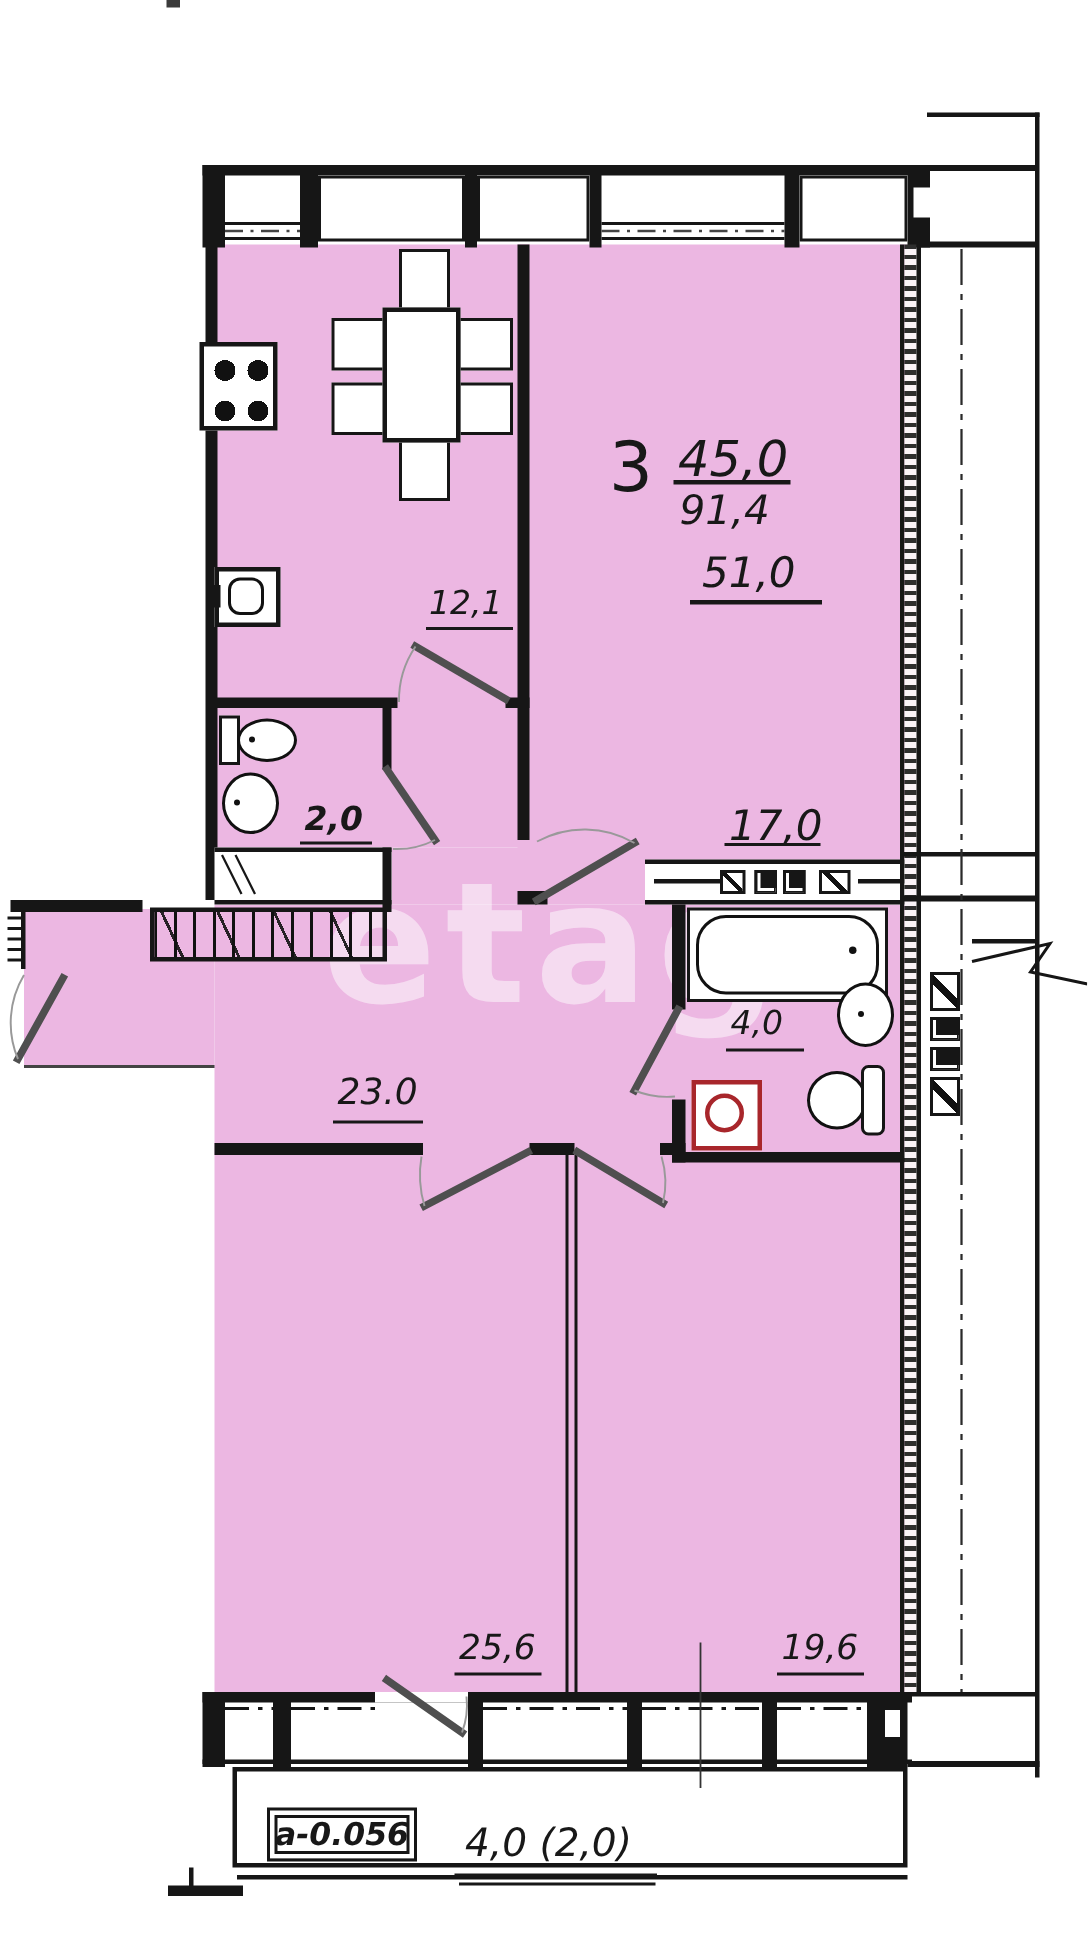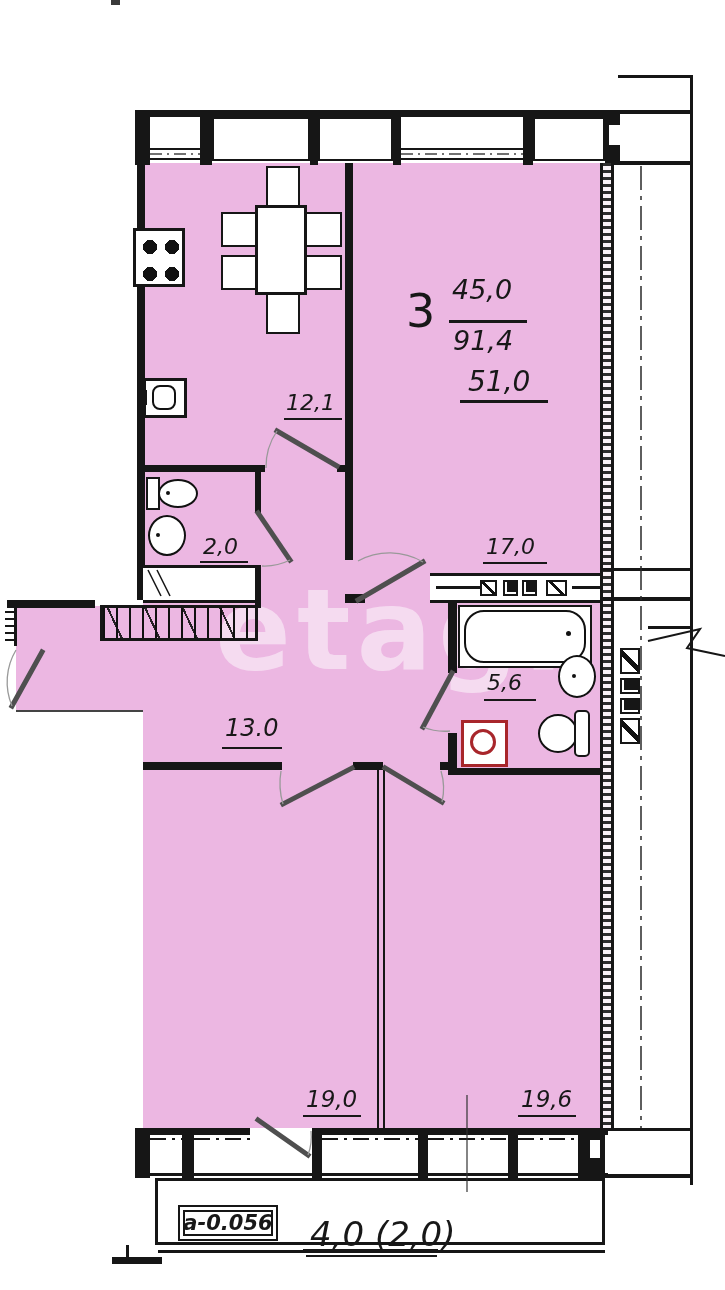--- a/index.html
+++ b/index.html
@@ -230,44 +230,44 @@
 
     <g stroke="#161616" stroke-width="1.5">
       <line x1="148" y1="570" x2="161" y2="596"></line>
       <line x1="157" y1="570" x2="170" y2="596"></line>
     </g>
 
     <rect x="111" y="0" width="9" height="5" fill="#3a3a3a"></rect>
   </svg>
 
   <div class="lbl" style="left:406px;top:284px;font-size:46px;font-style:normal;">3</div>
-  <div class="lbl" style="left:452px;top:274px;font-size:27px;">45,0</div>
+  <div class="lbl" style="left:452px;top:286px;font-size:33px;">45,0</div>
   <div class="uline" style="left:449px;top:320px;width:78px;height:3px;"></div>
   <div class="lbl" style="left:453px;top:325px;font-size:27px;">91,4</div>
   <div class="lbl" style="left:468px;top:365px;font-size:28px;">51,0</div>
   <div class="uline" style="left:460px;top:400px;width:88px;height:3px;"></div>
 
   <div class="lbl" style="left:286px;top:390px;font-size:22px;">12,1</div>
   <div class="uline" style="left:284px;top:418px;width:58px;"></div>
 
-  <div class="lbl" style="left:203px;top:534px;font-size:22px;">2,0</div>
+  <div class="lbl" style="left:203px;top:534px;font-size:22px;font-weight:bold;">2,0</div>
   <div class="uline" style="left:200px;top:561px;width:48px;"></div>
 
-  <div class="lbl" style="left:486px;top:534px;font-size:22px;text-align:center;">17,0</div>
+  <div class="lbl" style="left:486px;top:534px;font-size:28px;text-align:center;">17,0</div>
   <div class="uline" style="left:483px;top:562px;width:64px;"></div>
 
-  <div class="lbl" style="left:487px;top:670px;font-size:22px;">5,6</div>
+  <div class="lbl" style="left:487px;top:670px;font-size:22px;">4,0</div>
   <div class="uline" style="left:484px;top:699px;width:52px;"></div>
 
-  <div class="lbl" style="left:225px;top:714px;font-size:24px;">13.0</div>
+  <div class="lbl" style="left:225px;top:714px;font-size:24px;">23.0</div>
   <div class="uline" style="left:222px;top:747px;width:60px;"></div>
 
-  <div class="lbl" style="left:306px;top:1086px;font-size:23px;">19,0</div>
+  <div class="lbl" style="left:306px;top:1086px;font-size:23px;">25,6</div>
   <div class="uline" style="left:303px;top:1115px;width:58px;"></div>
 
   <div class="lbl" style="left:521px;top:1086px;font-size:23px;">19,6</div>
   <div class="uline" style="left:518px;top:1115px;width:58px;"></div>
 
-  <div class="lbl" style="left:310px;top:1214px;font-size:34px;">4,0 (2,0)</div>
+  <div class="lbl" style="left:310px;top:1214px;font-size:26px;">4,0 (2,0)</div>
   <div class="uline" style="left:303px;top:1249px;width:135px;"></div>
   <div class="uline" style="left:306px;top:1255px;width:131px;"></div>
 
 </div>
 
 </body></html>

